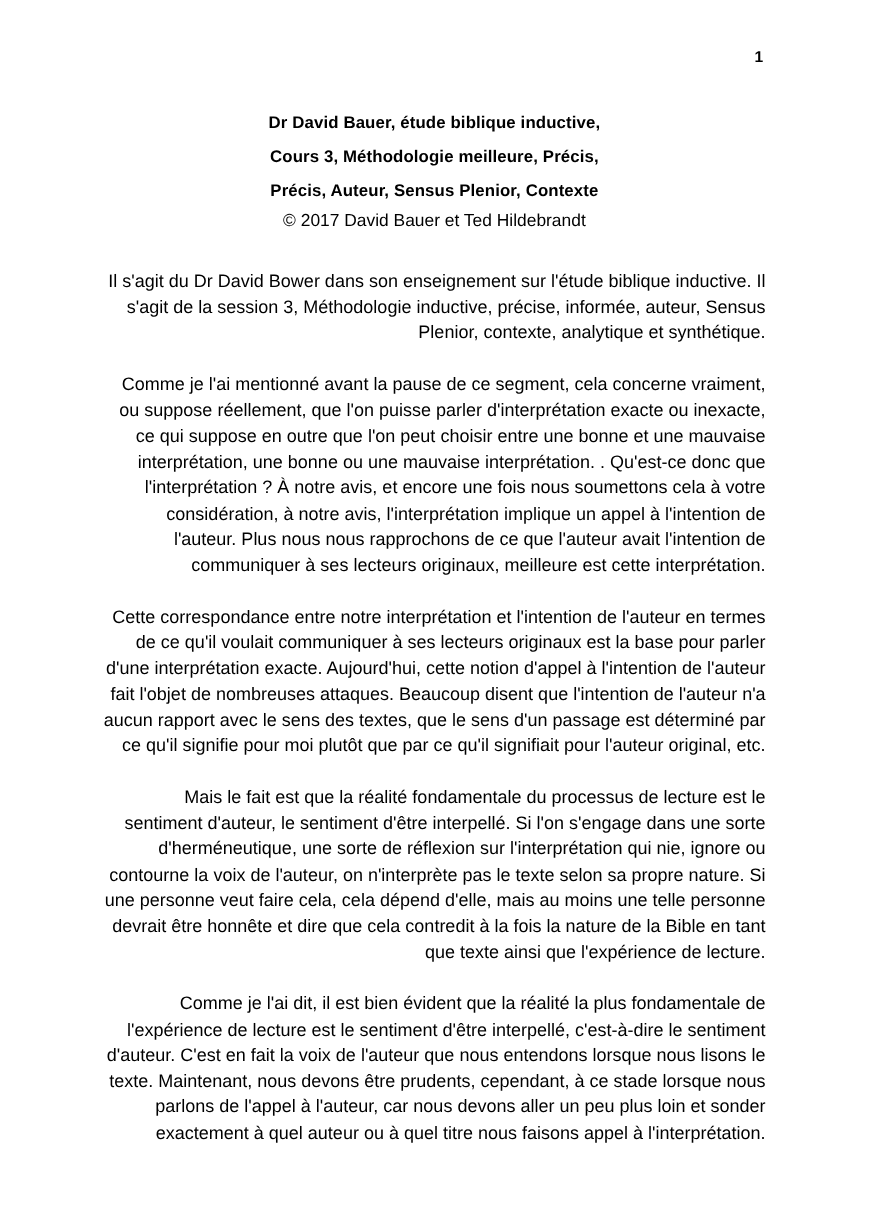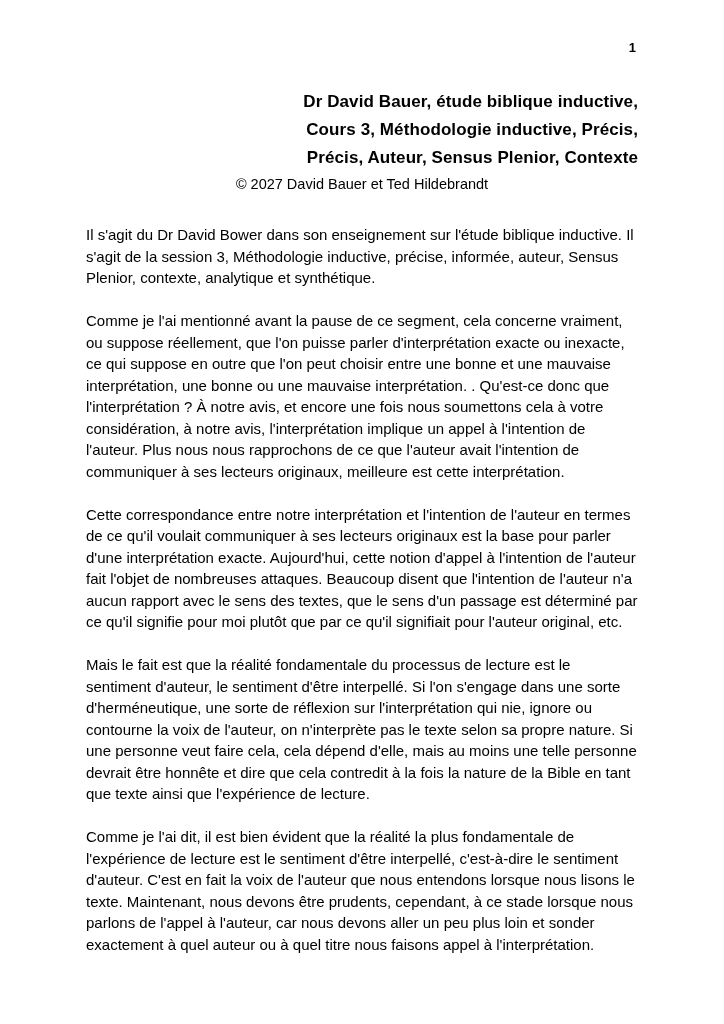--- a/index.html
+++ b/index.html
@@ -26,60 +26,59 @@
   .content {
     position: absolute;
     top: 88px;
     left: 86px;
     width: 552px;
   }
   .title-block {
     text-align: center;
   }
   .doc-title {
-    font-size: 17px;
+    font-size: 14px;
     font-weight: bold;
     line-height: 28px;
     letter-spacing: 0.1px;
-    text-align: right;
   }
   .title-line {
     display: block;
   }
   .copyright {
     font-size: 14.5px;
     line-height: 20px;
     margin-top: 2px;
   }
   .body-text {
     margin-top: 30px;
     font-size: 15px;
     line-height: 21.5px;
-    text-align: left;
+    text-align: right;
   }
   .body-text p {
     margin-bottom: 21.5px;
   }
 </style>
 </head>
 <body>
 
 <div class="page">
 
   <div class="page-number">1</div>
 
   <div class="content">
 
     <header class="title-block">
       <h1 class="doc-title">
         <span class="title-line">Dr David Bauer, étude biblique inductive,</span>
-        <span class="title-line">Cours 3, Méthodologie inductive, Précis,</span>
+        <span class="title-line">Cours 3, Méthodologie meilleure, Précis,</span>
         <span class="title-line">Précis, Auteur, Sensus Plenior, Contexte</span>
       </h1>
-      <div class="copyright">© 2027 David Bauer et Ted Hildebrandt</div>
+      <div class="copyright">© 2017 David Bauer et Ted Hildebrandt</div>
     </header>
 
     <main class="body-text">
       <p>Il s'agit du Dr David Bower dans son enseignement sur l'étude biblique inductive. Il s'agit de la session 3, Méthodologie inductive, précise, informée, auteur, Sensus Plenior, contexte, analytique et synthétique.</p>
       <p>Comme je l'ai mentionné avant la pause de ce segment, cela concerne vraiment, ou suppose réellement, que l'on puisse parler d'interprétation exacte ou inexacte, ce qui suppose en outre que l'on peut choisir entre une bonne et une mauvaise interprétation, une bonne ou une mauvaise interprétation. . Qu'est-ce donc que l'interprétation ? À notre avis, et encore une fois nous soumettons cela à votre considération, à notre avis, l'interprétation implique un appel à l'intention de l'auteur. Plus nous nous rapprochons de ce que l'auteur avait l'intention de communiquer à ses lecteurs originaux, meilleure est cette interprétation.</p>
       <p>Cette correspondance entre notre interprétation et l'intention de l'auteur en termes de ce qu'il voulait communiquer à ses lecteurs originaux est la base pour parler d'une interprétation exacte. Aujourd'hui, cette notion d'appel à l'intention de l'auteur fait l'objet de nombreuses attaques. Beaucoup disent que l'intention de l'auteur n'a aucun rapport avec le sens des textes, que le sens d'un passage est déterminé par ce qu'il signifie pour moi plutôt que par ce qu'il signifiait pour l'auteur original, etc.</p>
       <p>Mais le fait est que la réalité fondamentale du processus de lecture est le sentiment d'auteur, le sentiment d'être interpellé. Si l'on s'engage dans une sorte d'herméneutique, une sorte de réflexion sur l'interprétation qui nie, ignore ou contourne la voix de l'auteur, on n'interprète pas le texte selon sa propre nature. Si une personne veut faire cela, cela dépend d'elle, mais au moins une telle personne devrait être honnête et dire que cela contredit à la fois la nature de la Bible en tant que texte ainsi que l'expérience de lecture.</p>
       <p>Comme je l'ai dit, il est bien évident que la réalité la plus fondamentale de l'expérience de lecture est le sentiment d'être interpellé, c'est-à-dire le sentiment d'auteur. C'est en fait la voix de l'auteur que nous entendons lorsque nous lisons le texte. Maintenant, nous devons être prudents, cependant, à ce stade lorsque nous parlons de l'appel à l'auteur, car nous devons aller un peu plus loin et sonder exactement à quel auteur ou à quel titre nous faisons appel à l'interprétation.</p>
     </main>
 

